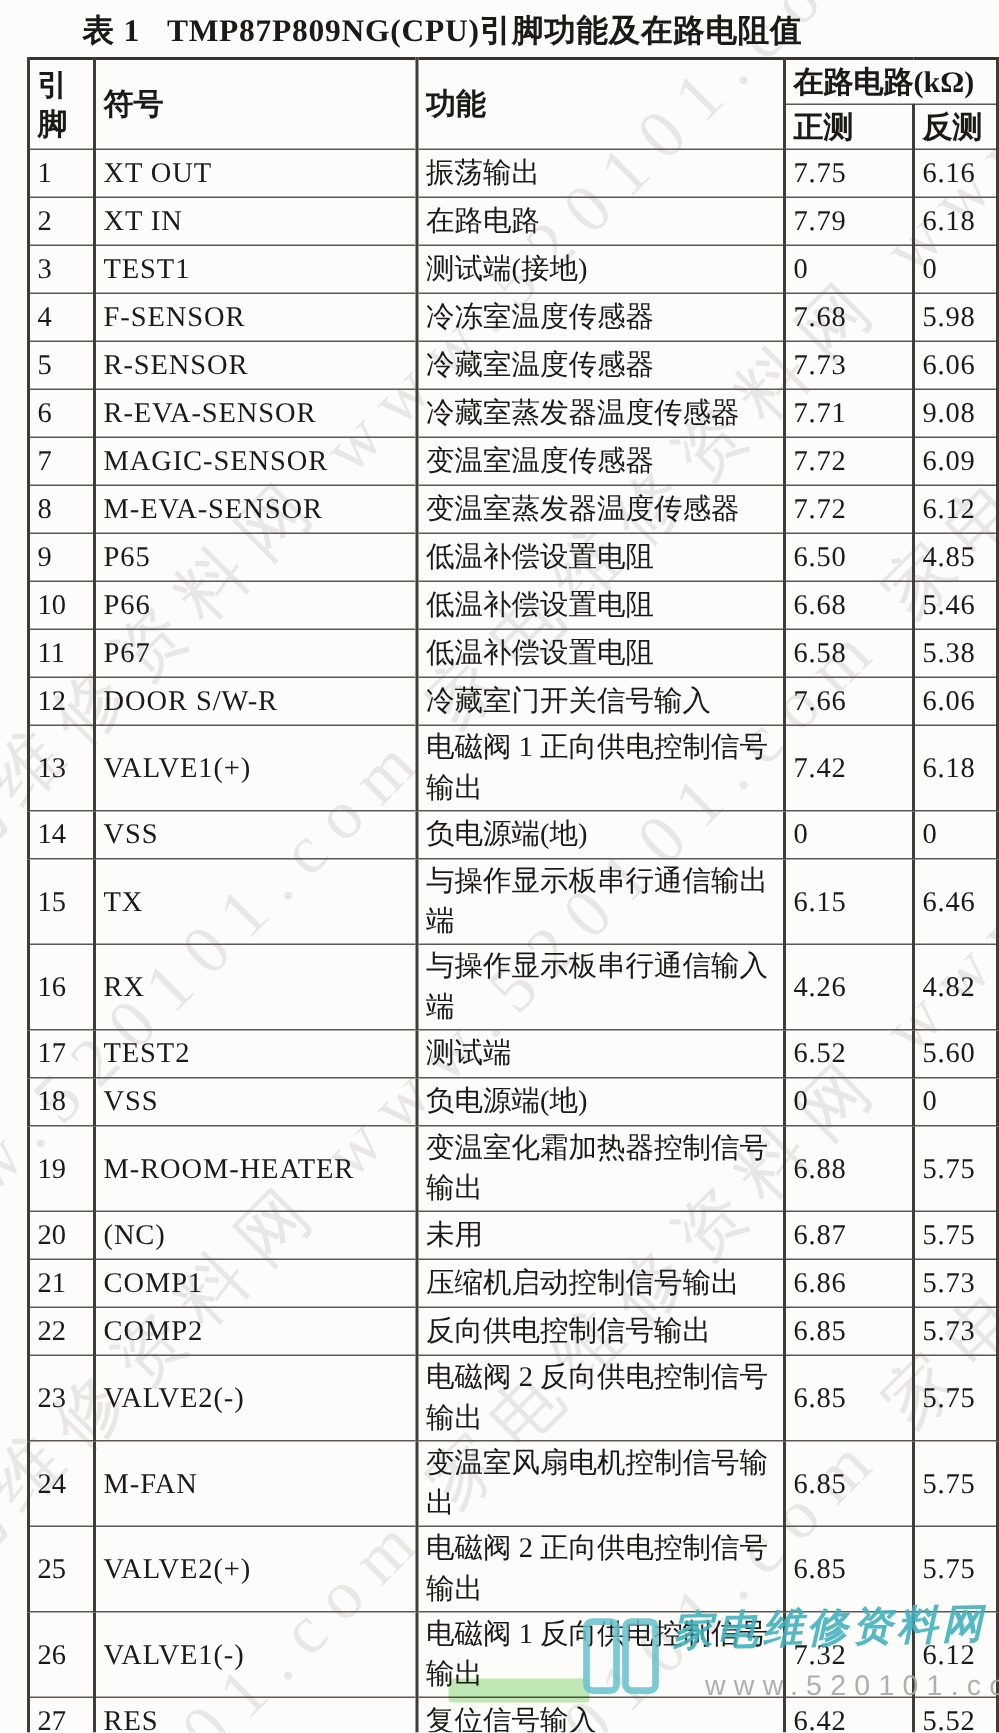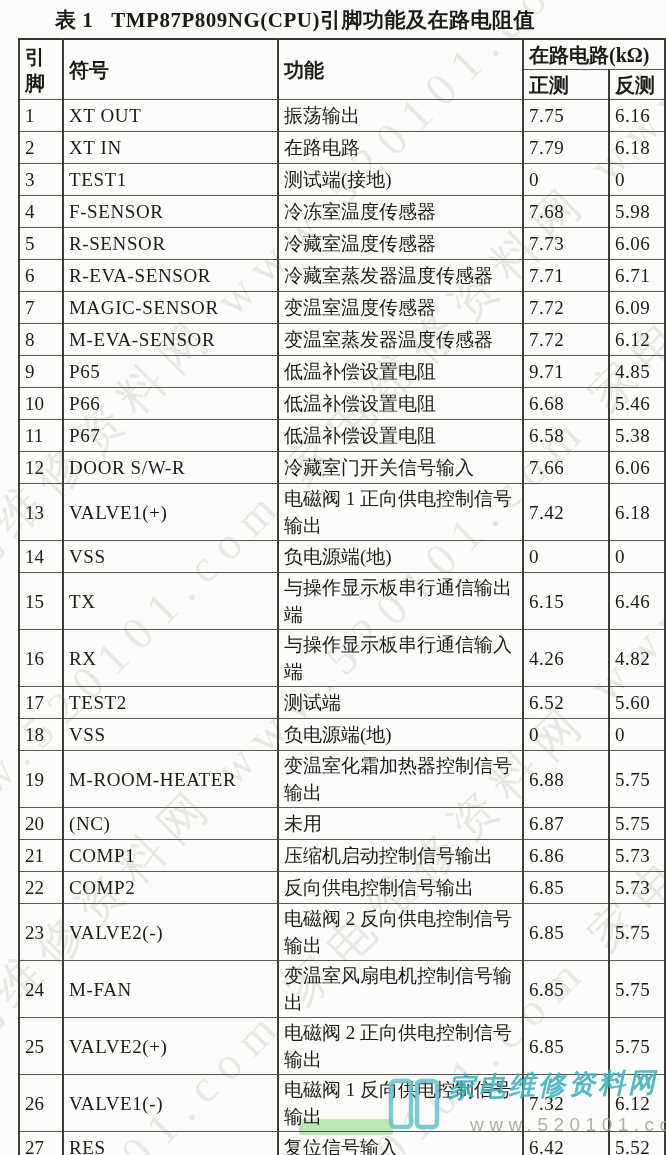--- a/index.html
+++ b/index.html
@@ -158,41 +158,41 @@
       <td class="cell-sym">R-SENSOR</td>
       <td class="cell-func">冷藏室温度传感器</td>
       <td class="cell-fwd">7.73</td>
       <td class="cell-rev">6.06</td>
     </tr>
         <tr>
       <td class="cell-pin">6</td>
       <td class="cell-sym">R-EVA-SENSOR</td>
       <td class="cell-func">冷藏室蒸发器温度传感器</td>
       <td class="cell-fwd">7.71</td>
-      <td class="cell-rev">6.71</td>
+      <td class="cell-rev">9.08</td>
     </tr>
         <tr>
       <td class="cell-pin">7</td>
       <td class="cell-sym">MAGIC-SENSOR</td>
       <td class="cell-func">变温室温度传感器</td>
       <td class="cell-fwd">7.72</td>
       <td class="cell-rev">6.09</td>
     </tr>
         <tr>
       <td class="cell-pin">8</td>
       <td class="cell-sym">M-EVA-SENSOR</td>
       <td class="cell-func">变温室蒸发器温度传感器</td>
       <td class="cell-fwd">7.72</td>
       <td class="cell-rev">6.12</td>
     </tr>
         <tr>
       <td class="cell-pin">9</td>
       <td class="cell-sym">P65</td>
       <td class="cell-func">低温补偿设置电阻</td>
-      <td class="cell-fwd">9.71</td>
+      <td class="cell-fwd">6.50</td>
       <td class="cell-rev">4.85</td>
     </tr>
         <tr>
       <td class="cell-pin">10</td>
       <td class="cell-sym">P66</td>
       <td class="cell-func">低温补偿设置电阻</td>
       <td class="cell-fwd">6.68</td>
       <td class="cell-rev">5.46</td>
     </tr>
         <tr>

